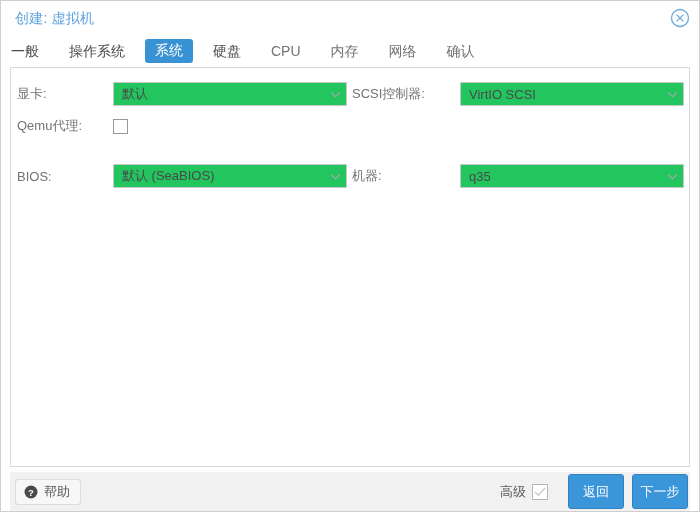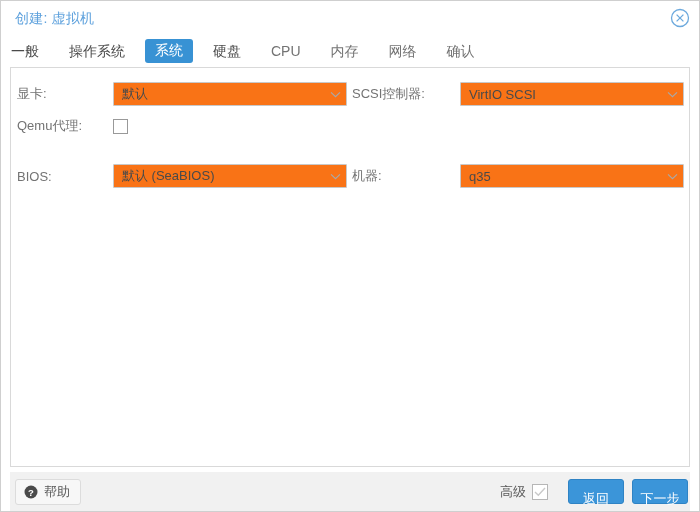--- a/index.html
+++ b/index.html
@@ -125,21 +125,21 @@
     flex: 0 0 108px;
   }
 
   .combo {
     position: relative;
     flex: 0 0 234px;
     width: 234px;
     height: 24px;
     box-sizing: border-box;
     border: 1px solid #c8c8c8;
-    background: #f97316;
+    background: #22c55e;
     border-radius: 1px;
     display: flex;
     align-items: center;
     cursor: pointer;
   }
   .col-right .combo {
     flex: 0 0 224px;
     width: 224px;
   }
   .combo-value {
@@ -224,30 +224,30 @@
     margin-right: 12px;
     display: flex;
     align-items: center;
     justify-content: center;
     cursor: pointer;
   }
   .adv-check svg { display: block; }
 
   .btn-primary {
     width: 56px;
-    height: 25px;
+    height: 35px;
     background: #3b95d9;
     border: 1px solid #2f83c4;
     border-radius: 3px;
     color: #ffffff;
     font-size: 13px;
     font-family: "Liberation Sans", "DejaVu Sans", sans-serif;
     cursor: pointer;
     margin-left: 8px;
-    padding: 7px;
+    padding: 0;
     line-height: 23px;
   }
 </style>
 </head>
 <body>
 
 <div class="dialog">
 
   <div class="titlebar">
     <div class="title-text">创建: 虚拟机</div>

